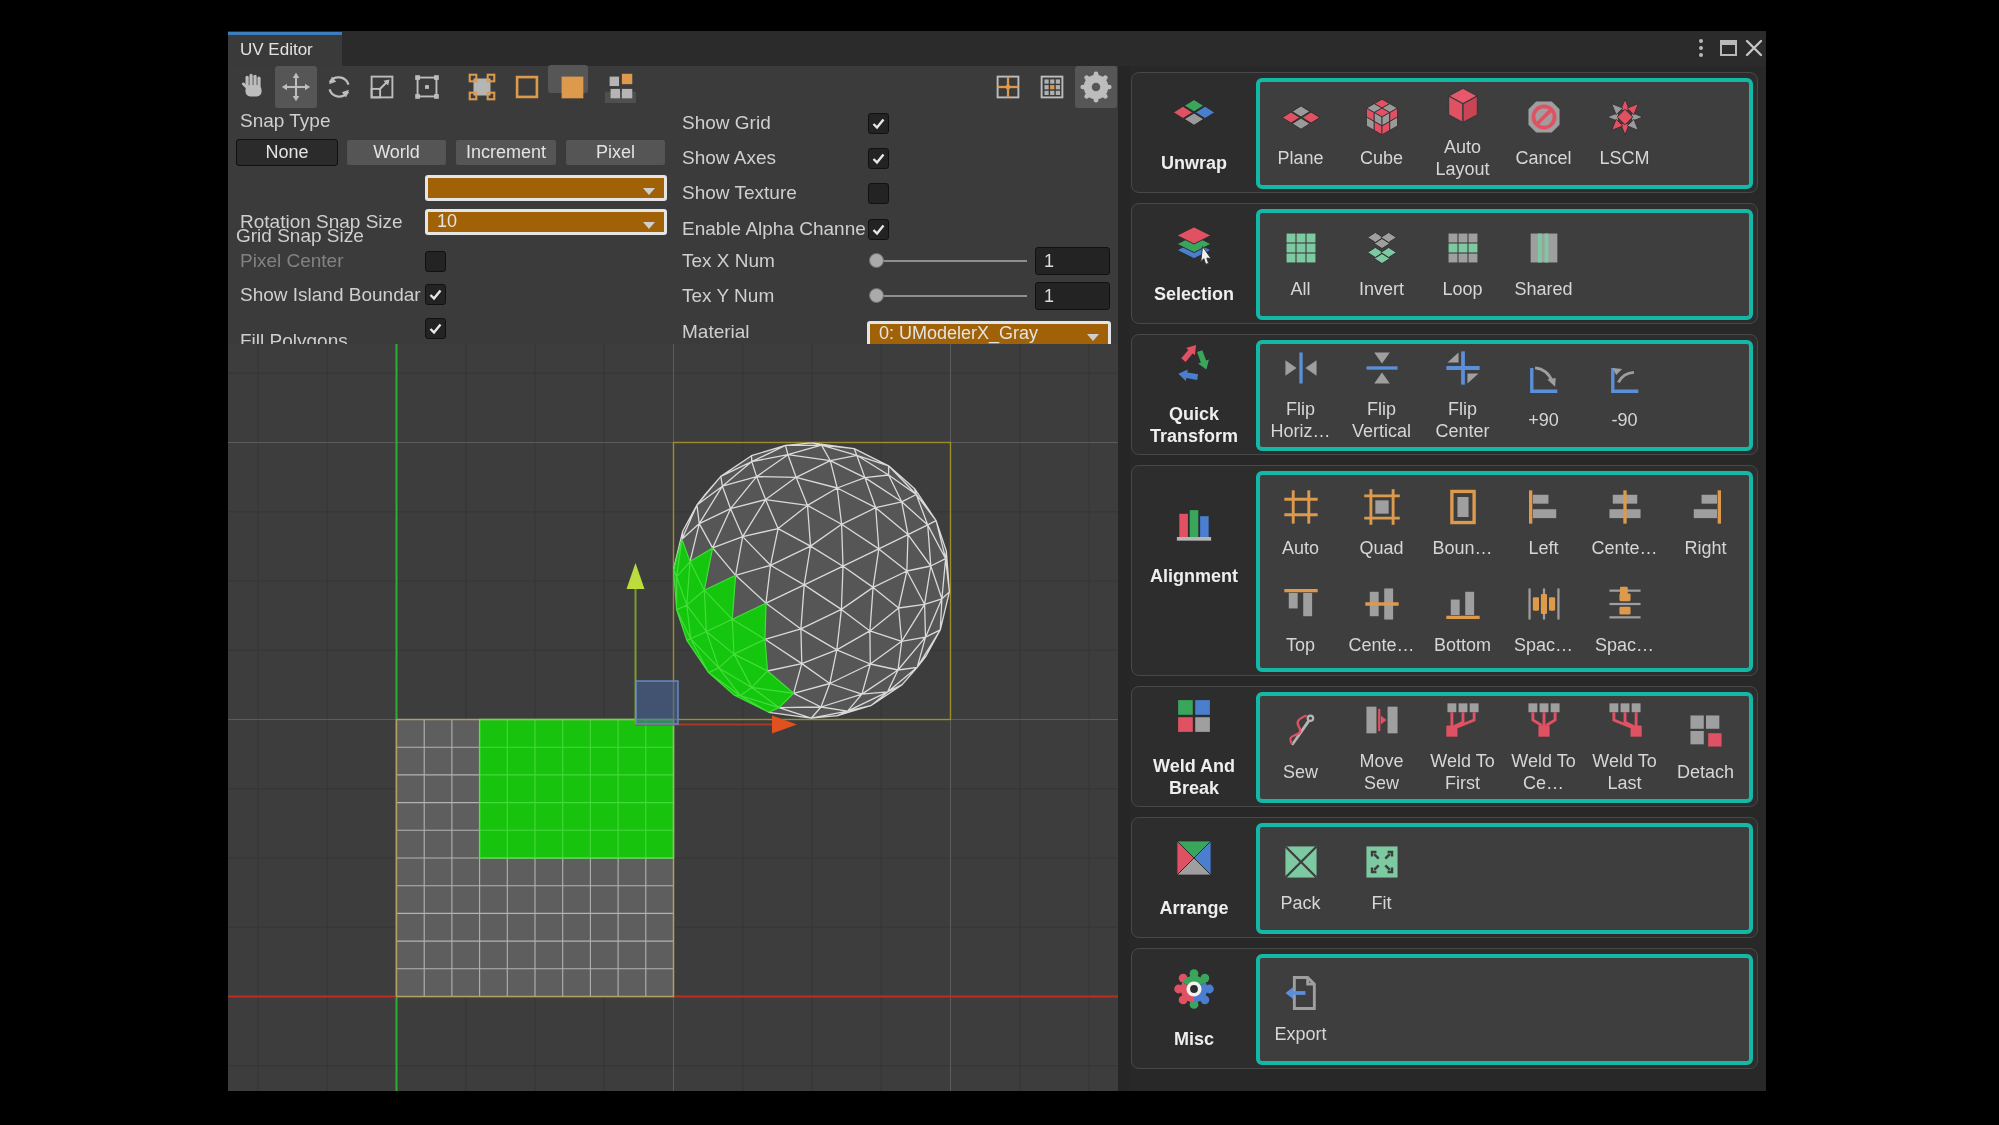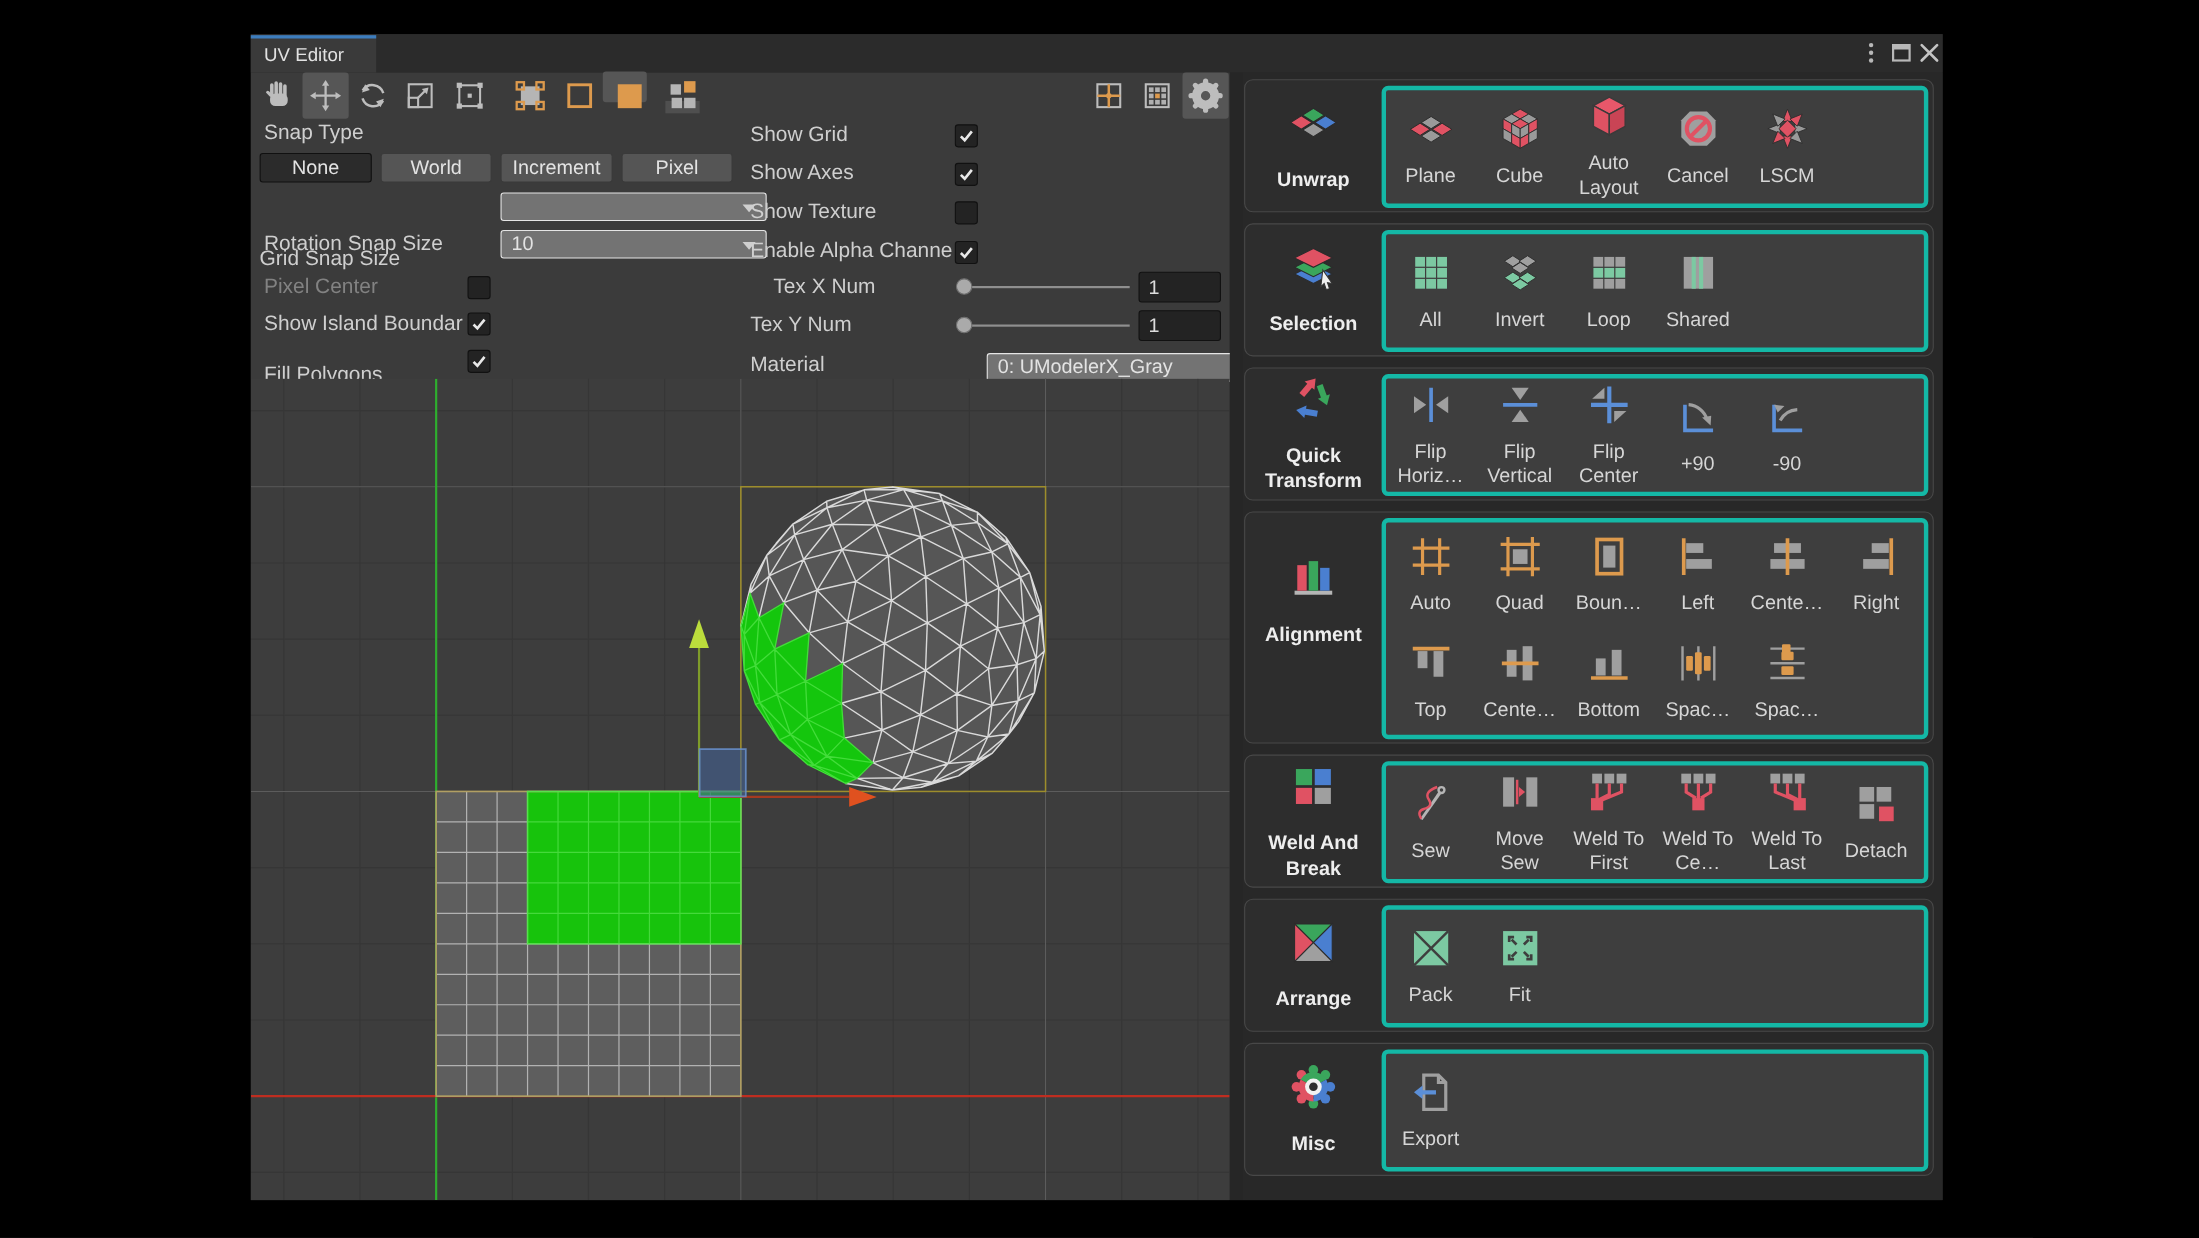--- a/index.html
+++ b/index.html
@@ -20,22 +20,22 @@
   .toolbtn.sel { background:#565656; }
   .toolbtn svg { width:34px; height:34px; }
   #facebg { position:absolute; left:320px; top:-1px; width:40px; height:28px; background:#565656; border-radius:3px; }
 
   
   .lbl { position:absolute; font-size:19px; color:#cfcfcf; white-space:nowrap; overflow:hidden; }
   .lbl.dis { color:#828282; }
   .segbtn { position:absolute; height:27px; border-radius:3px; background:#555555; border:1px solid #3a3a3a;
     color:#e3e3e3; font-size:18px; display:flex; align-items:center; justify-content:center; }
   .segbtn.on { background:#2b2b2b; border:1px solid #101010; }
-  .dropdown { position:absolute; height:26px; background:#737373; border:1px solid #e5e5e5; border-radius:3px;
-    color:#e3e3e3; font-size:18px; display:flex; align-items:center; padding:0 26px 2px 9px;margin-left:30px; }
+  .dropdown { position:absolute; height:26px; background:#a16207; border:3px solid #e5e5e5; border-radius:3px;
+    color:#e3e3e3; font-size:18px; display:flex; align-items:center; padding:0 26px 2px 9px; }
   .dropdown .arr { position:absolute; right:9px; top:10px; width:0; height:0;
     border-left:6px solid transparent; border-right:6px solid transparent; border-top:7px solid #cfcfcf; }
   .checkbox { position:absolute; width:21px; height:21px; background:#232323; border:1px solid #111; border-radius:3px;
     display:flex; align-items:center; justify-content:center; }
   .checkbox svg { width:15px; height:15px; }
   .slider-track { position:absolute; height:2px; background:#8f8f8f; }
   .slider-knob { position:absolute; width:15px; height:15px; border-radius:50%; background:#aaaaaa; border:1px solid #6f6f6f; }
   .numfield { position:absolute; background:#232323; border:1px solid #111; border-radius:3px;
     color:#dcdcdc; font-size:18px; display:flex; align-items:center; padding-left:8px; }
 
@@ -294,21 +294,21 @@
       </div>
     <div class="lbl" style="left:454px; top:116px;">Show Texture</div>
     <div class="checkbox" style="left:640px; top:117px;"></div>
     <div class="lbl" style="left:454px; top:152px; width:186px;">Enable Alpha Channe</div>
     <div class="checkbox" style="left:640px; top:153px;">
         <svg viewBox="0 0 15 15">
           <path d="M2.5 8 L6 11.5 L12.5 3.5" fill="none" stroke="#e8e8e8" stroke-width="2.4"></path>
         </svg>
       </div>
 
-    <div class="lbl" style="left:454px; top:184px;margin-left:21px;">Tex X Num</div>
+    <div class="lbl" style="left:454px; top:184px;">Tex X Num</div>
     <div class="slider-track" style="left:648px; top:194px; width:151px;"></div>
     <div class="slider-knob" style="left:641px; top:187px;"></div>
     <div class="numfield" style="left:807px; top:181px; width:75px; height:28px;">1</div>
 
     <div class="lbl" style="left:454px; top:219px;">Tex Y Num</div>
     <div class="slider-track" style="left:648px; top:229px; width:151px;"></div>
     <div class="slider-knob" style="left:641px; top:222px;"></div>
     <div class="numfield" style="left:807px; top:216px; width:75px; height:28px;">1</div>
 
     <div class="lbl" style="left:454px; top:255px;">Material</div>

